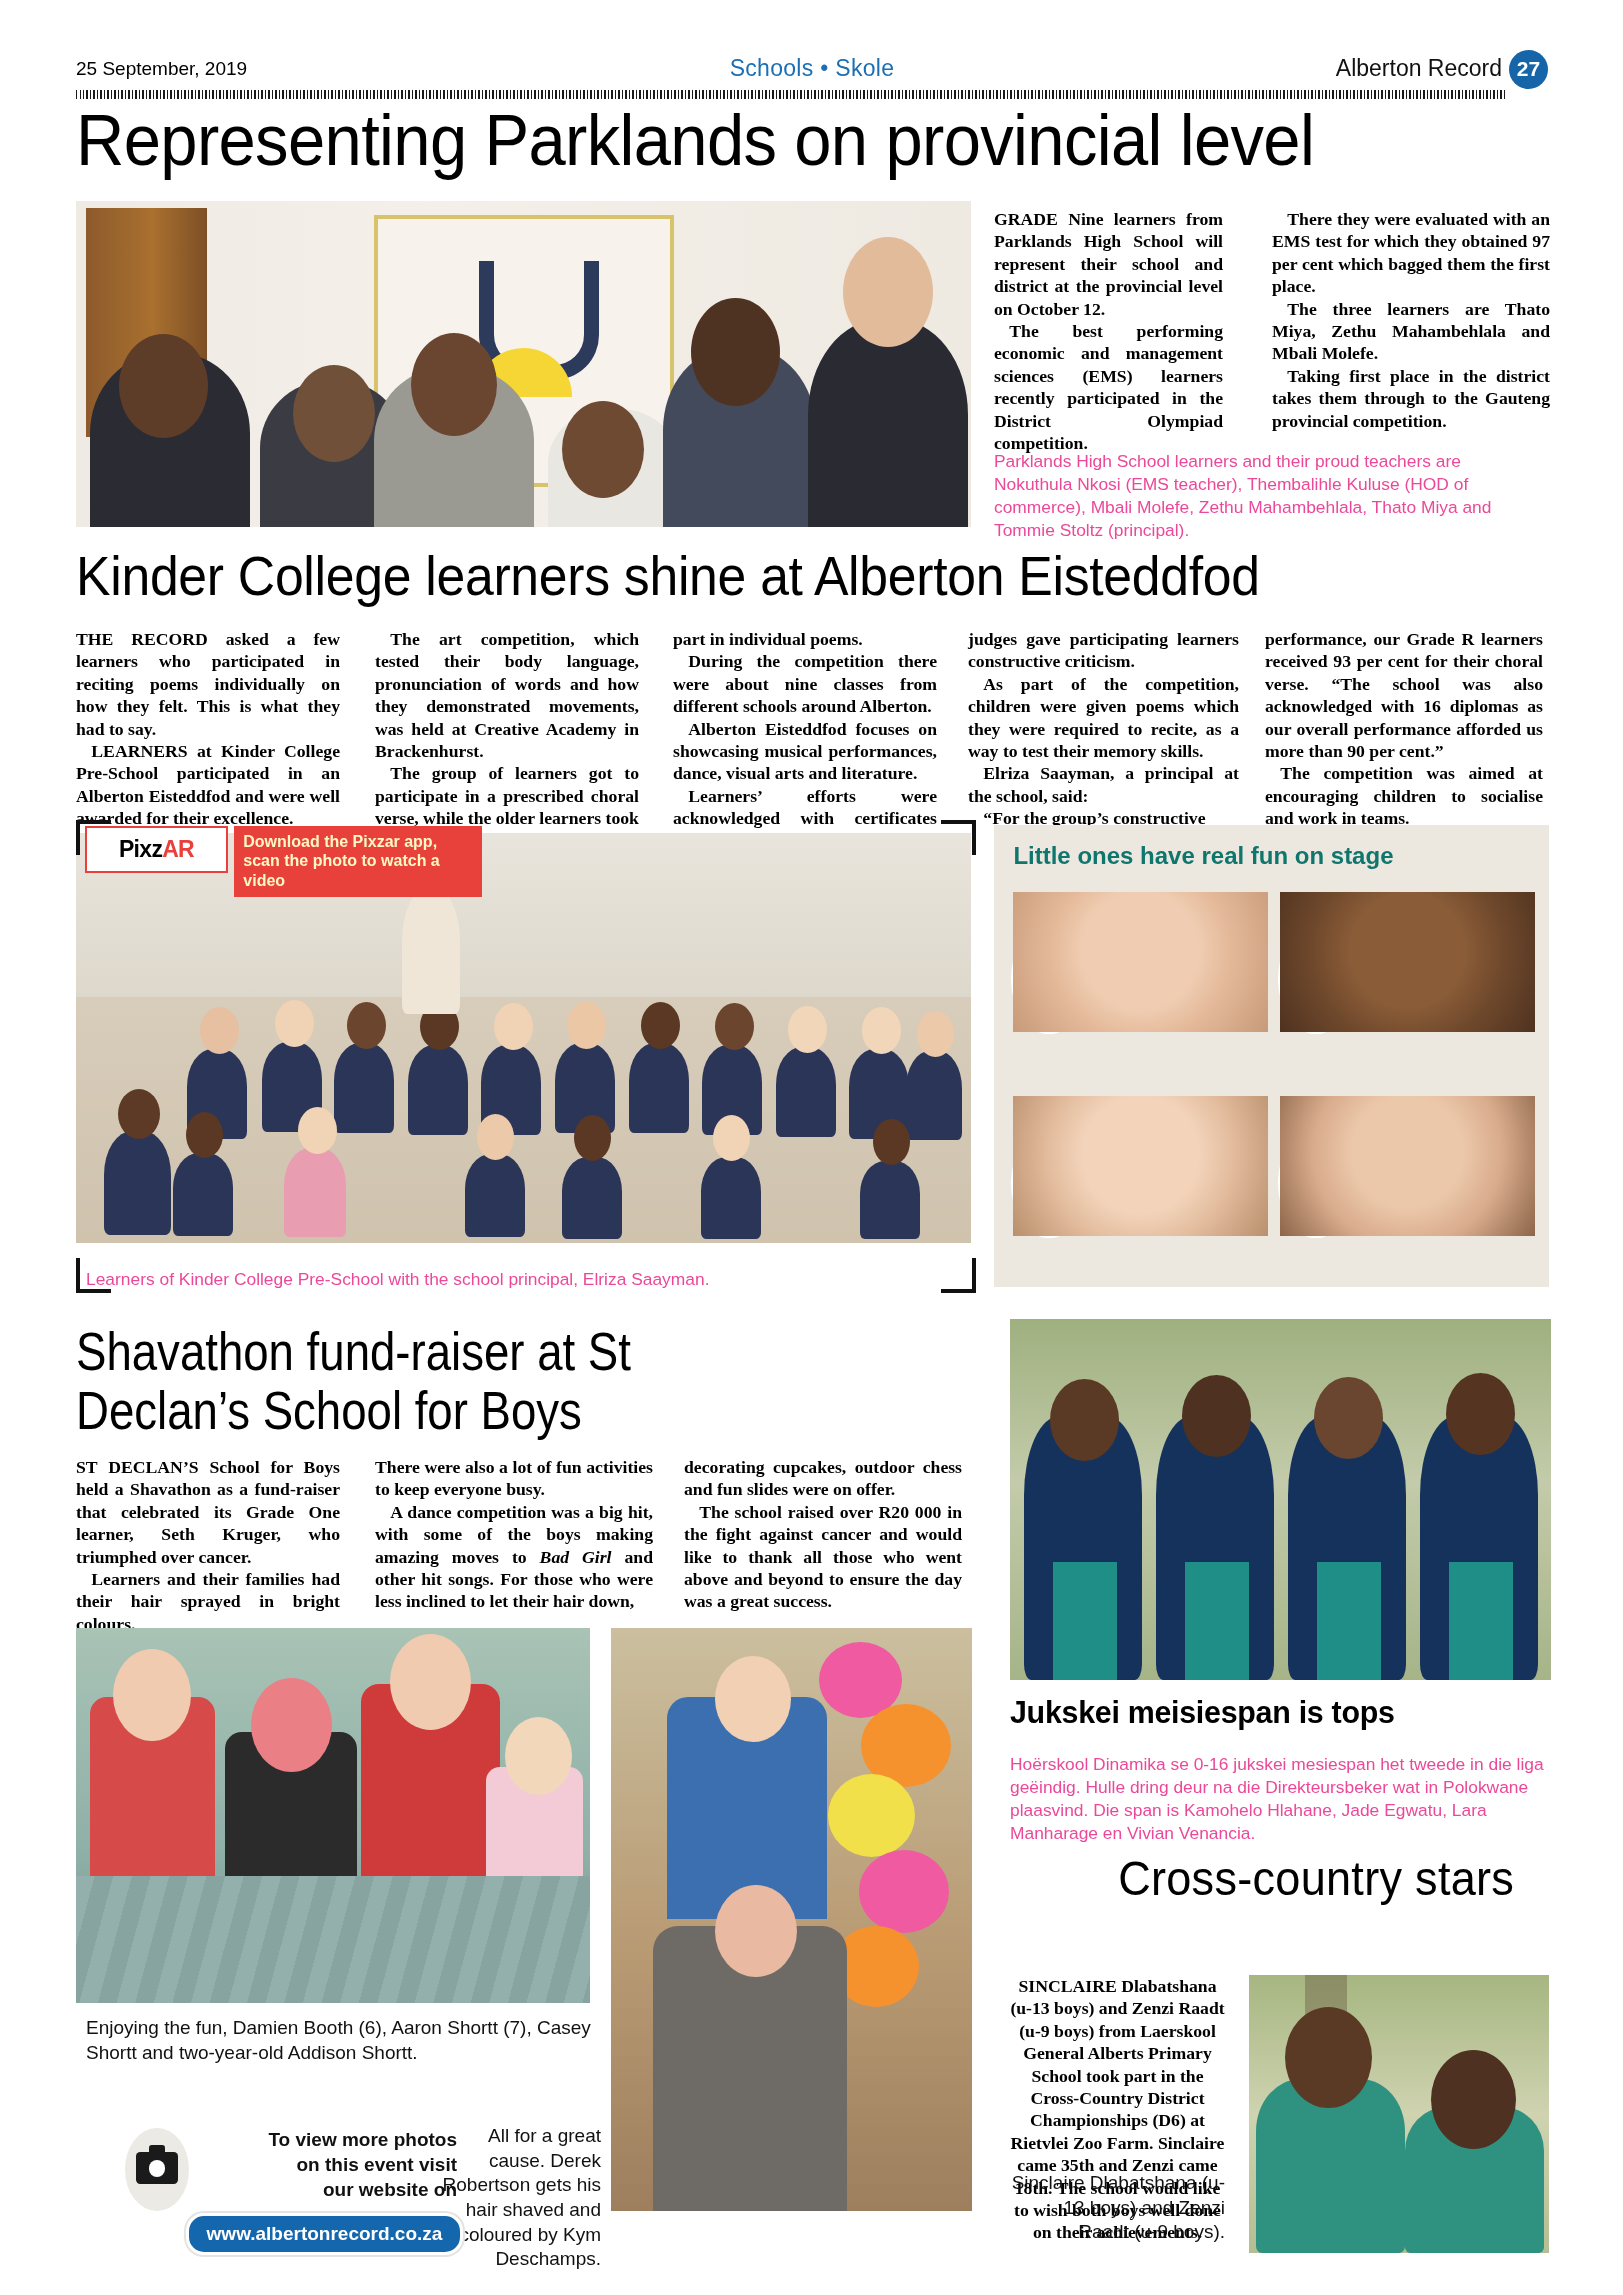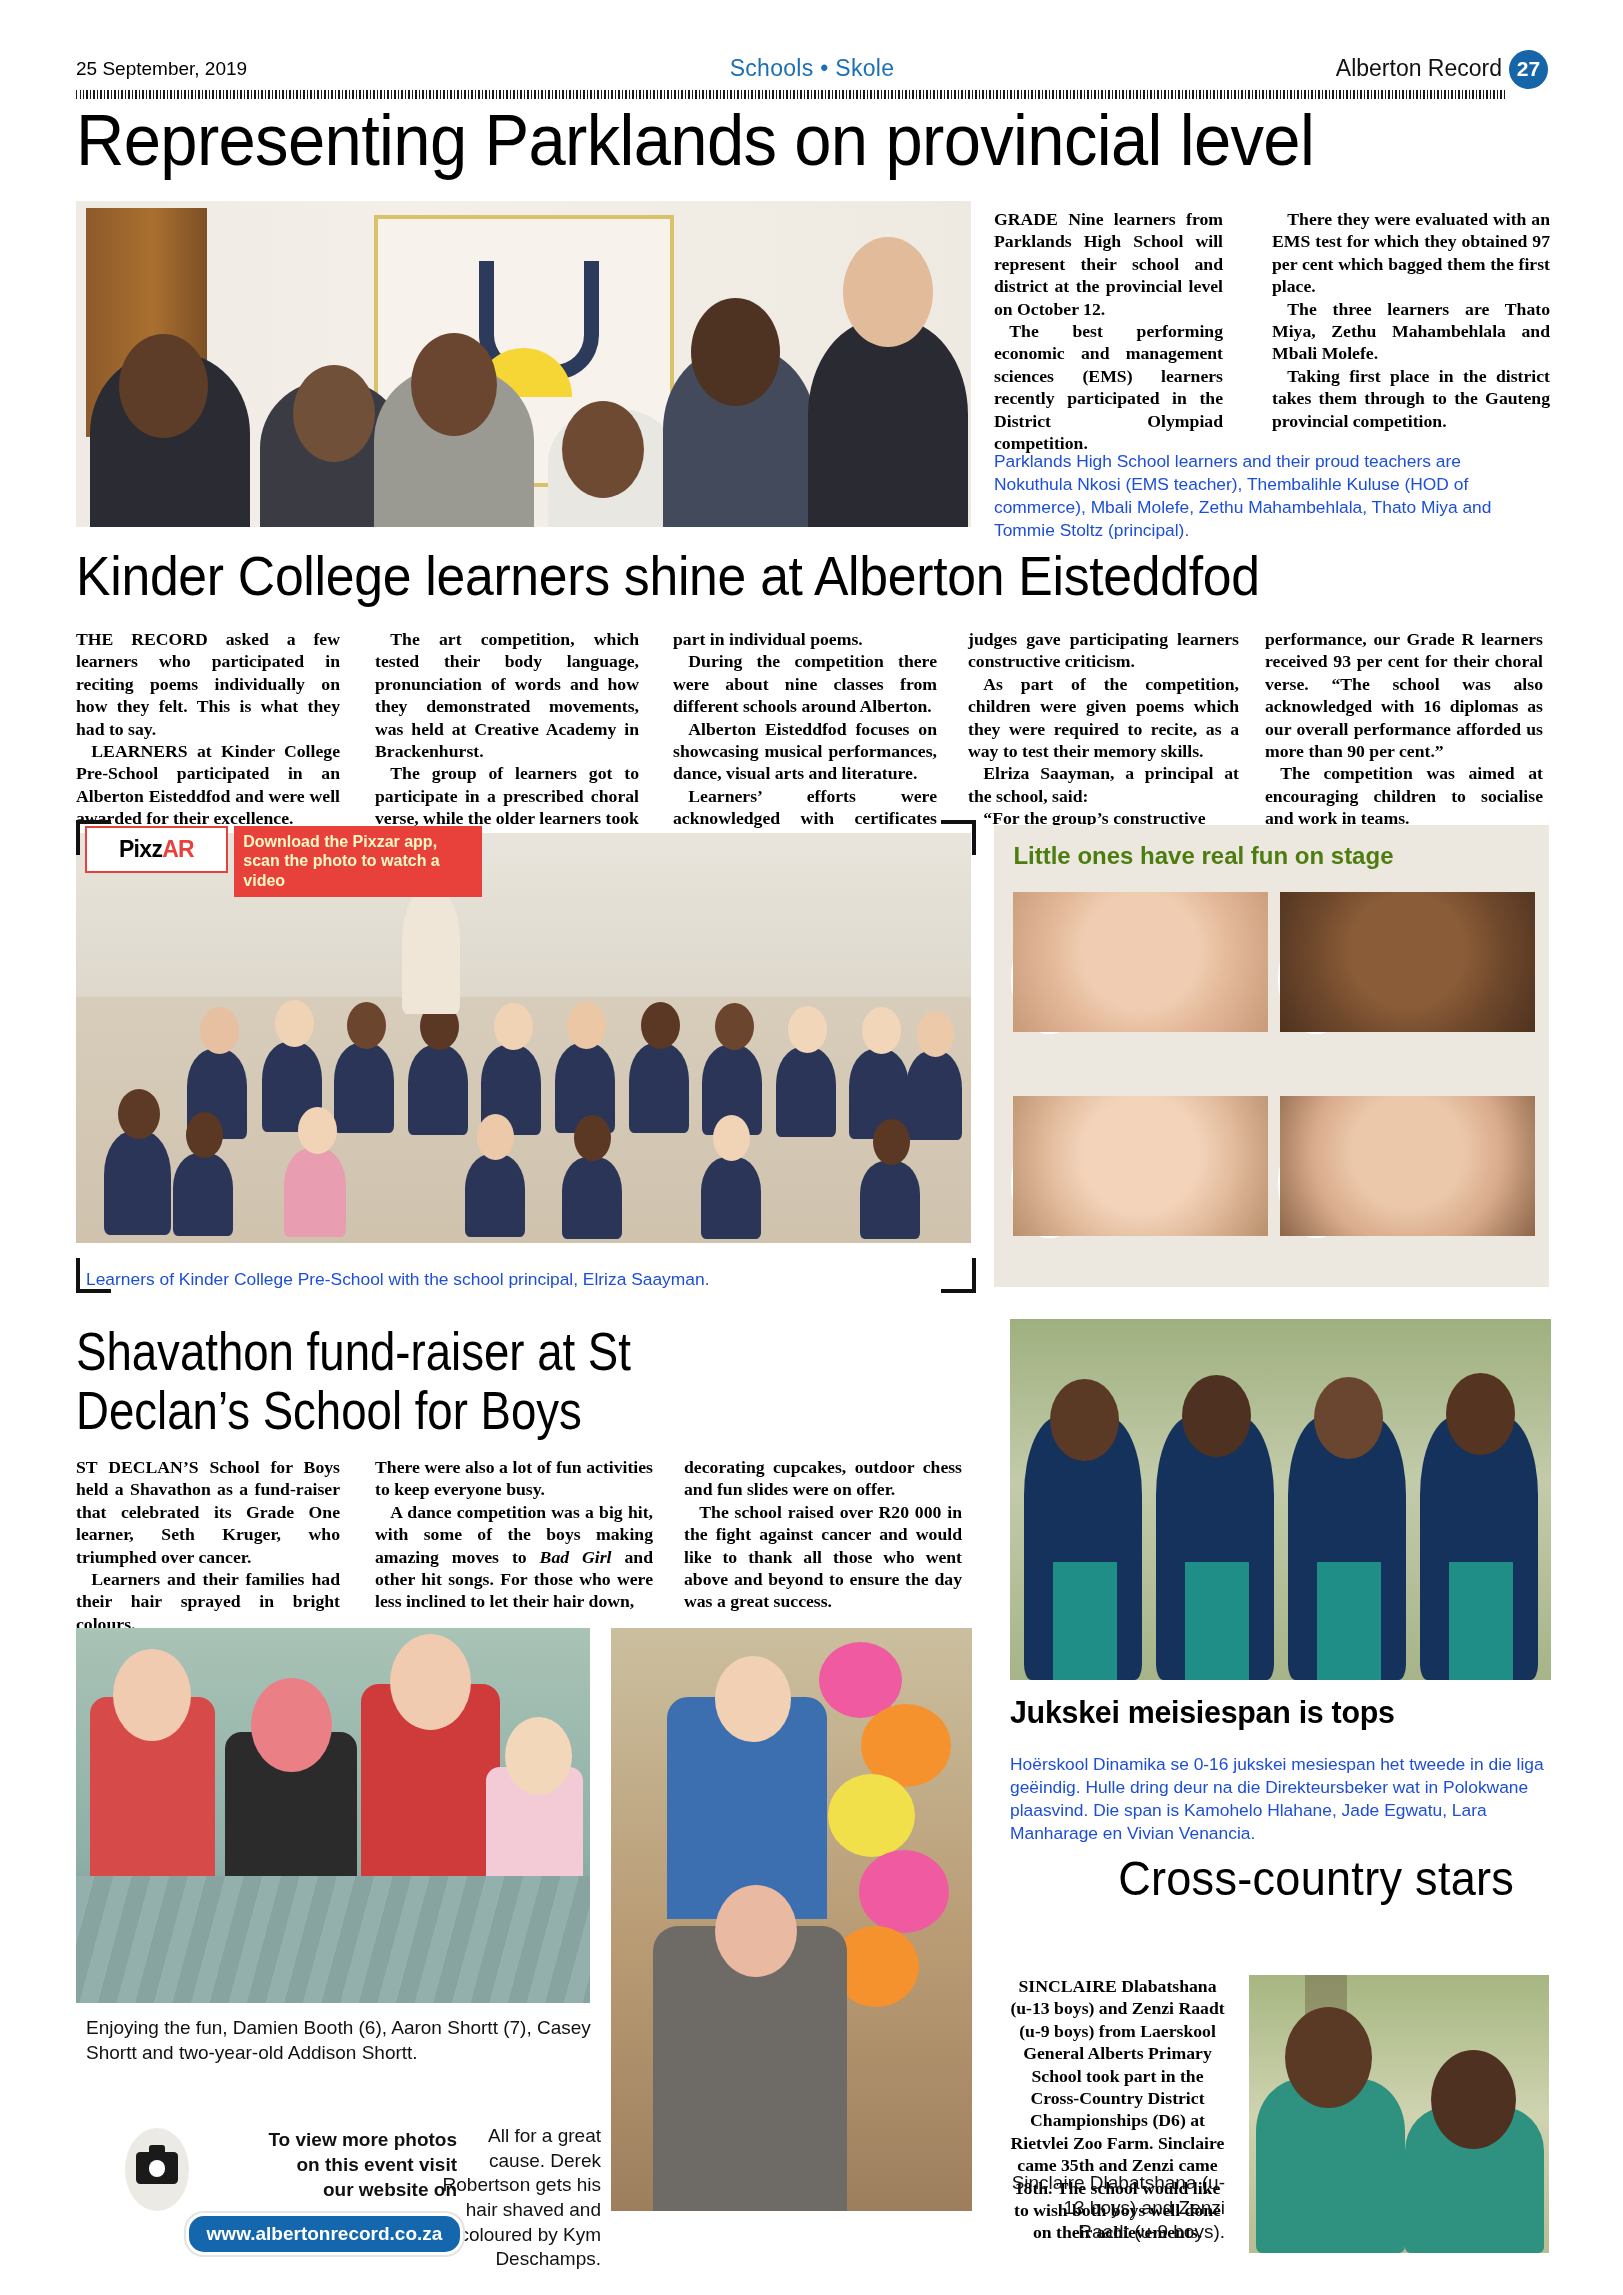--- a/index.html
+++ b/index.html
@@ -26,21 +26,21 @@
        font-size:32px;letter-spacing:-0.3px;transform:scaleX(.95);transform-origin:left top;}
   .hl-cross{position:absolute;left:1010px;top:1850px;width:548px;font-family:"Liberation Sans Narrow","Liberation Sans",sans-serif;
        font-size:49px;letter-spacing:0.3px;transform:scaleX(.92);transform-origin:left top;text-align:right;}
 
   
   .col{position:absolute;font-family:"Liberation Serif",serif;font-size:17.7px;line-height:1.265;text-align:justify;color:#000;}
   .col p{margin:0;text-indent:15.3px;font-weight:bold;}
   .col p.first{text-indent:0;}
   .col i{font-style:italic;}
 
-  .capsans{position:absolute;font-family:"Liberation Sans",sans-serif;font-size:17.4px;line-height:1.33;color:#1d4ed8;}
+  .capsans{position:absolute;font-family:"Liberation Sans",sans-serif;font-size:17.4px;line-height:1.33;color:#ec4899;}
   .capsans p{margin:0;}
 
   
   .photo{position:absolute;background:#cfcfcf;overflow:hidden;}
 
   
   #photo-parklands{left:76px;top:201px;width:895px;height:326px;}
   #photo-parklands .wall{position:absolute;inset:0;background:linear-gradient(90deg,#efeae3 0%,#f4efe8 38%,#eee9e1 100%);}
   #photo-parklands .door{position:absolute;left:9.7px;top:7px;width:121px;height:229px;background:linear-gradient(90deg,#8d5a2b,#a9702f 55%,#7d4f26);}
   #photo-parklands .crest{position:absolute;left:298px;top:14px;width:292px;height:264px;background:#f7f3ec;border:4.9px solid #d9c36a;}
@@ -85,21 +85,21 @@
 
   
   .brk{position:absolute;width:30.5px;height:30.5px;z-index:6;}
   .brk.tl{border-left:4.9px solid #111;border-top:4.9px solid #111;}
   .brk.tr{border-right:4.9px solid #111;border-top:4.9px solid #111;}
   .brk.bl{border-left:4.9px solid #111;border-bottom:4.9px solid #111;}
   .brk.br{border-right:4.9px solid #111;border-bottom:4.9px solid #111;}
 
   
   .panel{position:absolute;left:994px;top:825px;width:555px;height:462px;background:#ece8e0;}
-  .panel-title{position:absolute;left:19.4px;top:16.7px;font-family:"Liberation Sans",sans-serif;font-weight:bold;font-size:24px;color:#4d7c0f;}
+  .panel-title{position:absolute;left:19.4px;top:16.7px;font-family:"Liberation Sans",sans-serif;font-weight:bold;font-size:24px;color:#0f766e;}
   .qcard{position:absolute;width:255px;}
   .qname{height:28px;background:#1567ad;color:#fff;font-family:"Liberation Sans",sans-serif;font-weight:bold;font-size:20px;
      display:flex;align-items:center;padding:0 6.2px;letter-spacing:-0.3px;box-sizing:border-box;}
   .qbody{display:flex;margin-top:5.6px;}
   .qface{width:72px;height:106px;border-radius:36px/53px;overflow:hidden;flex:0 0 auto;box-shadow:0 0 0 2.1px #fff;}
   .qface .f{position:absolute;inset:0;}
   .qtext{margin-left:9.7px;font-family:"Liberation Sans",sans-serif;font-size:16.7px;line-height:1.26;color:#111;}
   .qtext.r{text-align:right;}
 
   

